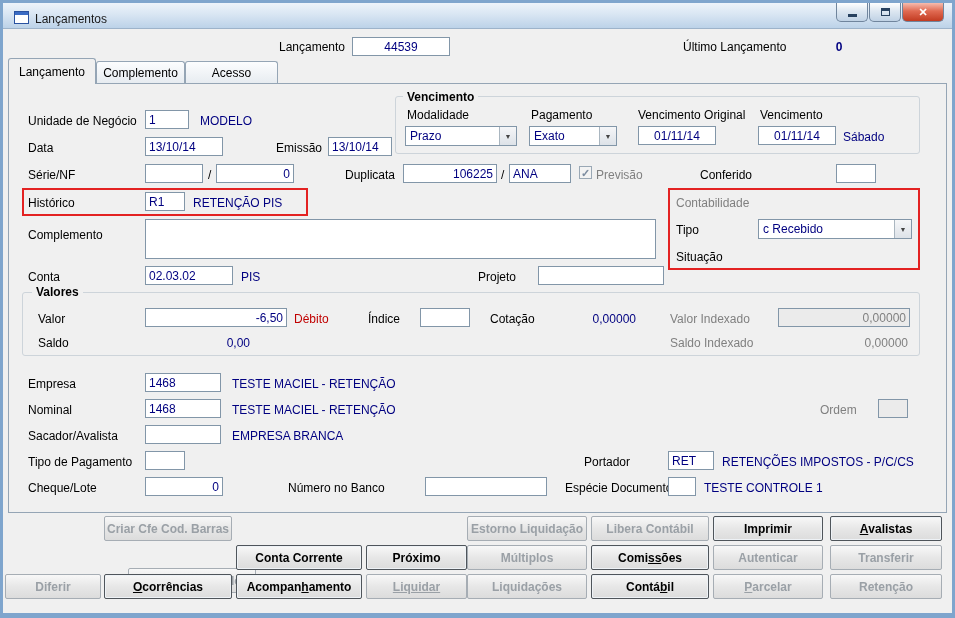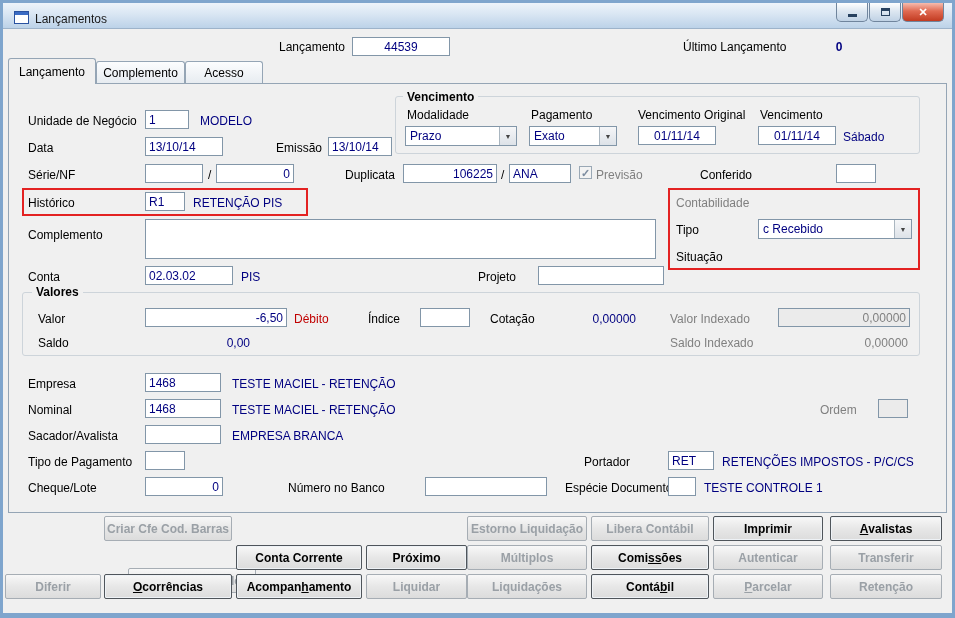--- a/index.html
+++ b/index.html
@@ -72,21 +72,21 @@
   <div class="winbtn close" style="left:902px;width:42px">
     <span class="glyph-close">✕</span>
   </div>
 
   <div class="lbl" style="left:230px;top:40px;width:115px;text-align:right">Lançamento</div>
   <input class="tb center" style="left: 352px; top: 37px; width: 98px;" value="44539">
   <div class="lbl" style="left:683px;top:40px">Último Lançamento</div>
   <div class="val bold" style="left:823px;top:40px;width:32px;text-align:center">0</div>
 
   <div class="tab" style="left:96px;width:89px">Complemento</div>
-  <div class="tab" style="left:185px;width:78px">Acesso</div>
+  <div class="tab" style="left:185px;width:93px">Acesso</div>
   <div class="panel"></div>
   <div class="tab active" style="left:8px;width:88px">Lançamento</div>
 
   <div class="lbl" style="left:28px;top:114px">Unidade de Negócio</div>
   <input class="tb" style="left: 145px; top: 110px; width: 44px;" value="1">
   <div class="desc" style="left:200px;top:114px">MODELO</div>
 
   <div class="grp" style="left:395px;top:96px;width:525px;height:58px"></div>
   <div class="grptitle" style="left:403px;top:90px">Vencimento</div>
   <div class="lbl" style="left:407px;top:108px">Modalidade</div>
@@ -200,21 +200,21 @@
       <div class="btn disabled" style="left: 104px; top: 568px; width: 128px; margin-left: 24px;">Criar Cfe. Modelo</div>
       <div class="btn enabled" style="left: 236px; top: 545px; width: 126px;">Conta Corrente</div>
       <div class="btn enabled" style="left: 366px; top: 545px; width: 101px;">Próximo</div>
       <div class="btn disabled" style="left: 467px; top: 545px; width: 120px;">Múltiplos</div>
       <div class="btn enabled" style="left: 591px; top: 545px; width: 118px;">Comi<u>ss</u>ões</div>
       <div class="btn disabled" style="left: 713px; top: 545px; width: 110px;">Autenticar</div>
       <div class="btn disabled" style="left: 830px; top: 545px; width: 112px;">Transferir</div>
       <div class="btn disabled" style="left: 5px; top: 574px; width: 96px;">Diferir</div>
       <div class="btn enabled" style="left: 104px; top: 574px; width: 128px;"><u>O</u>corrências</div>
       <div class="btn enabled" style="left: 236px; top: 574px; width: 126px;">Acompan<u>h</u>amento</div>
-      <div class="btn disabled" style="left: 366px; top: 574px; width: 101px;">Liquidar</div>
+      <div class="btn disabled" style="left: 366px; top: 574px; width: 101px; text-decoration: underline;">Liquidar</div>
       <div class="btn disabled" style="left: 467px; top: 574px; width: 120px;">Liquidações</div>
       <div class="btn enabled" style="left: 591px; top: 574px; width: 118px;">Contá<u>b</u>il</div>
       <div class="btn disabled" style="left: 713px; top: 574px; width: 110px;"><u>P</u>arcelar</div>
       <div class="btn disabled" style="left: 830px; top: 574px; width: 112px;">Retenção</div>
     </div>
 
   <div class="frame"></div>
 </div>
 
 </body></html>

